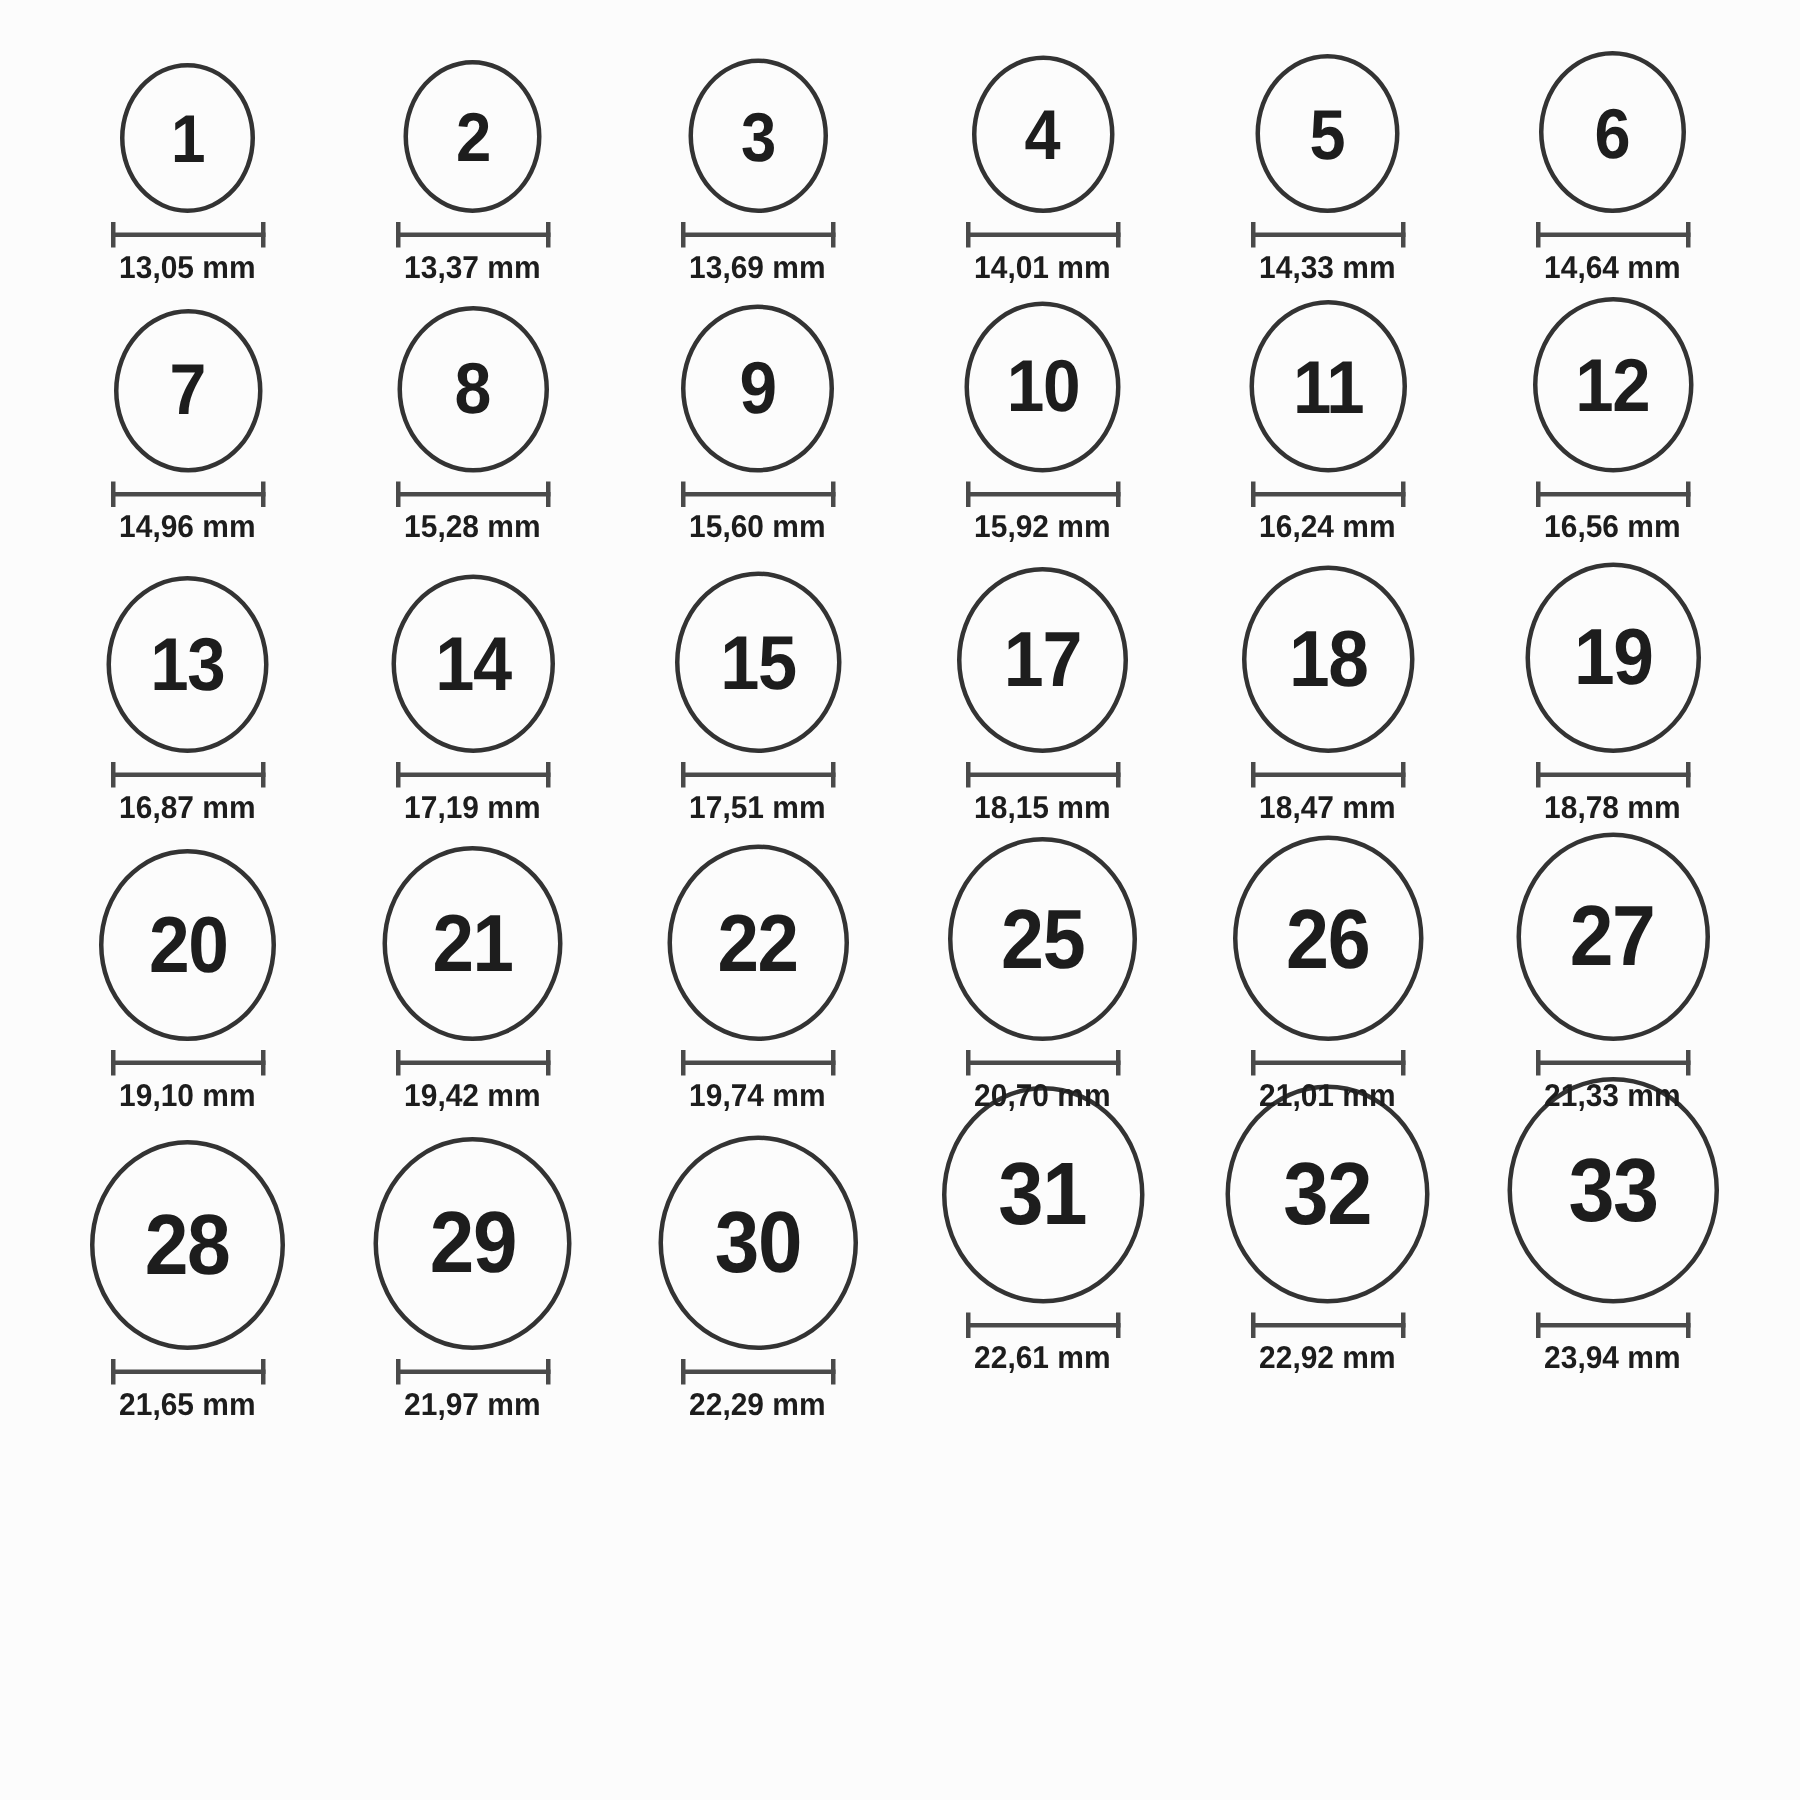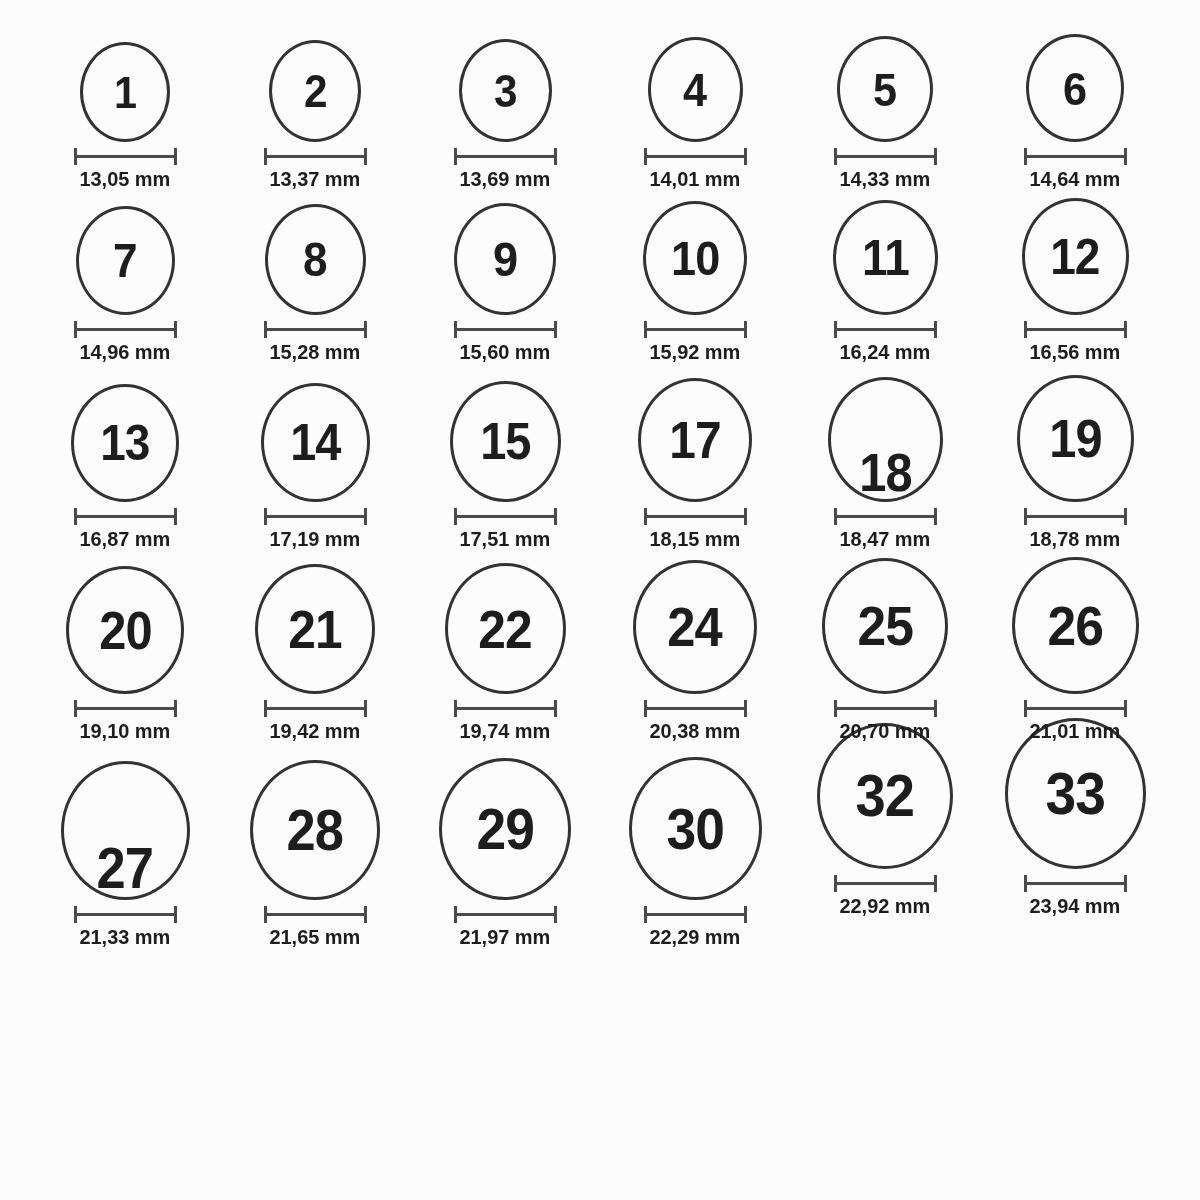--- a/index.html
+++ b/index.html
@@ -253,21 +253,21 @@
       <span class="num" style="font-size: 52px;">17</span>
     </div>
     <div class="bar" style="width: 103px;">
       <span class="tick left"></span>
       <span class="line"></span>
       <span class="tick right"></span>
     </div>
     <div class="mm-label">18,15 mm</div>
   </div>
     <div class="cell">
-    <div class="circle" style="width: 115px; height: 125px; align-items: flex-end;">
+    <div class="circle" style="width: 115px; height: 125px;">
       <span class="num" style="font-size: 53px;">18</span>
     </div>
     <div class="bar" style="width: 103px;">
       <span class="tick left"></span>
       <span class="line"></span>
       <span class="tick right"></span>
     </div>
     <div class="mm-label">18,47 mm</div>
   </div>
     <div class="cell">
@@ -308,31 +308,20 @@
       <span class="num" style="font-size: 54px;">22</span>
     </div>
     <div class="bar" style="width: 103px;">
       <span class="tick left"></span>
       <span class="line"></span>
       <span class="tick right"></span>
     </div>
     <div class="mm-label">19,74 mm</div>
   </div>
     <div class="cell">
-    <div class="circle" style="width: 124px; height: 134px;">
-      <span class="num" style="font-size: 55px;">24</span>
-    </div>
-    <div class="bar" style="width: 103px;">
-      <span class="tick left"></span>
-      <span class="line"></span>
-      <span class="tick right"></span>
-    </div>
-    <div class="mm-label">20,38 mm</div>
-  </div>
-    <div class="cell">
     <div class="circle" style="width: 126px; height: 136px;">
       <span class="num" style="font-size: 56px;">25</span>
     </div>
     <div class="bar" style="width: 103px;">
       <span class="tick left"></span>
       <span class="line"></span>
       <span class="tick right"></span>
     </div>
     <div class="mm-label">20,70 mm</div>
   </div>
@@ -341,21 +330,21 @@
       <span class="num" style="font-size: 56px;">26</span>
     </div>
     <div class="bar" style="width: 103px;">
       <span class="tick left"></span>
       <span class="line"></span>
       <span class="tick right"></span>
     </div>
     <div class="mm-label">21,01 mm</div>
   </div>
     <div class="cell">
-    <div class="circle" style="width: 129px; height: 139px; align-items: flex-end;">
+    <div class="circle" style="width: 129px; height: 139px;">
       <span class="num" style="font-size: 57px;">27</span>
     </div>
     <div class="bar" style="width: 103px;">
       <span class="tick left"></span>
       <span class="line"></span>
       <span class="tick right"></span>
     </div>
     <div class="mm-label">21,33 mm</div>
   </div>
     <div class="cell">
@@ -383,20 +372,31 @@
     <div class="cell">
     <div class="circle" style="width: 133px; height: 143px;">
       <span class="num" style="font-size: 58px;">30</span>
     </div>
     <div class="bar" style="width: 103px;">
       <span class="tick left"></span>
       <span class="line"></span>
       <span class="tick right"></span>
     </div>
     <div class="mm-label">22,29 mm</div>
+  </div>
+    <div class="cell last-row">
+    <div class="circle" style="width: 135px; height: 145px;">
+      <span class="num" style="font-size: 59px;">31</span>
+    </div>
+    <div class="bar" style="width: 103px;">
+      <span class="tick left"></span>
+      <span class="line"></span>
+      <span class="tick right"></span>
+    </div>
+    <div class="mm-label">22,61 mm</div>
   </div>
     <div class="cell last-row">
     <div class="circle" style="width: 136px; height: 146px;">
       <span class="num" style="font-size: 59px;">32</span>
     </div>
     <div class="bar" style="width: 103px;">
       <span class="tick left"></span>
       <span class="line"></span>
       <span class="tick right"></span>
     </div>

